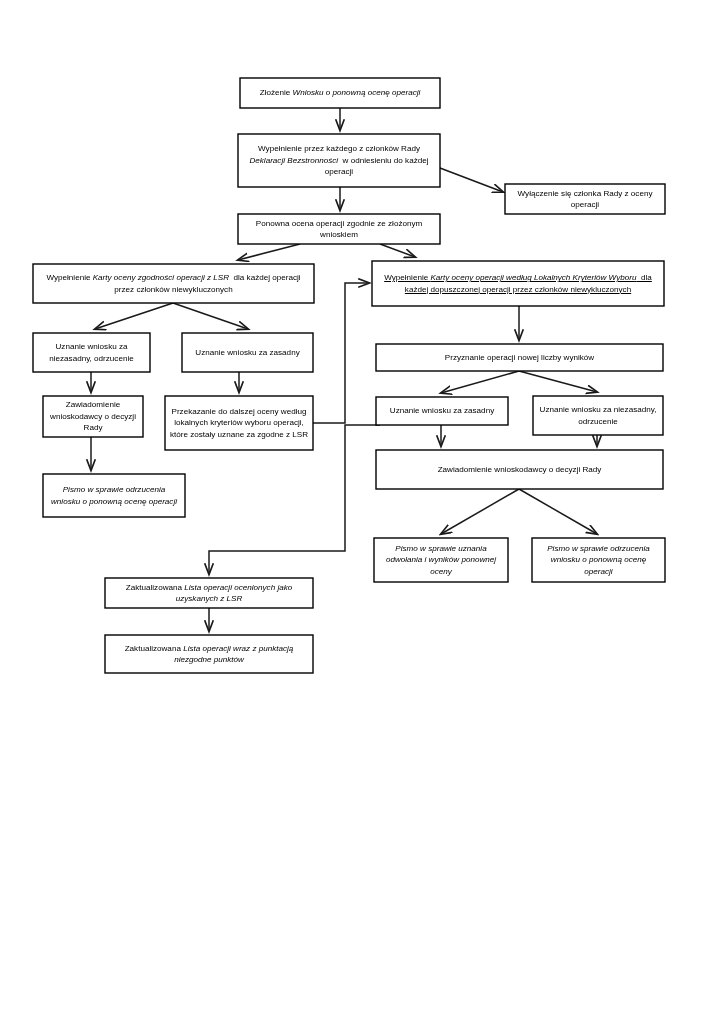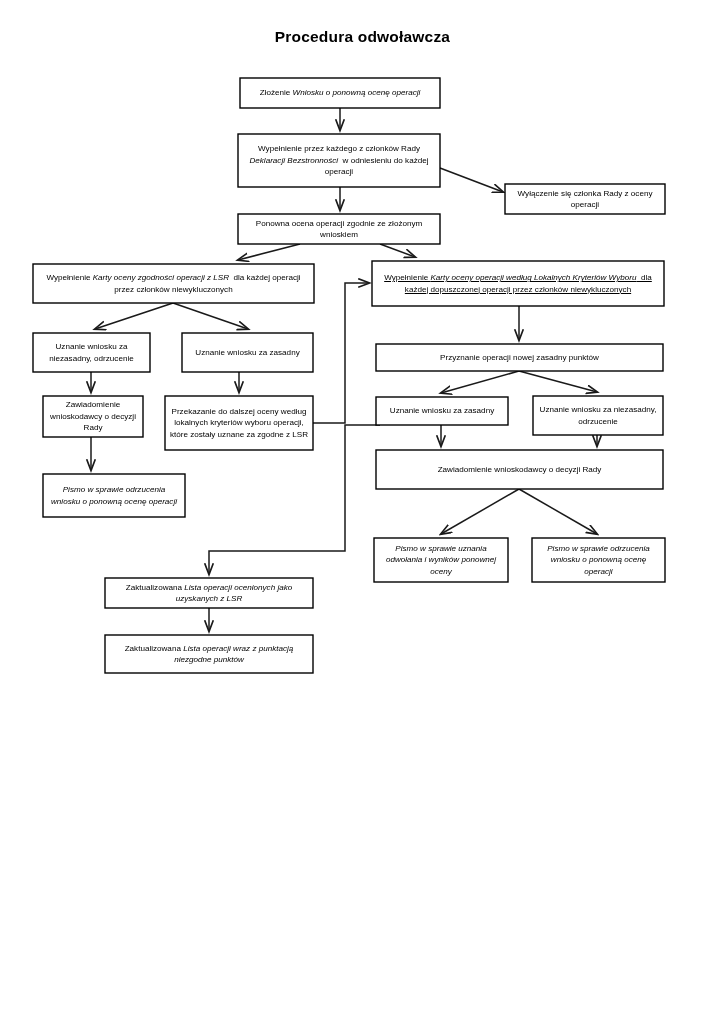--- a/index.html
+++ b/index.html
@@ -16,21 +16,20 @@
   .tw{position:absolute;display:flex;align-items:center;justify-content:center;
       box-sizing:border-box;padding:1px 4px;}
   .tw span{display:block;width:100%;text-align:center;}
   .italicbox .nodetext{font-style:italic;}
 </style>
 </head>
 <body>
 
 <div id="page">
 
-  <div id="title">Procedura odwoławcza</div>
 
   <svg id="flow" viewBox="0 0 725 1024">
     <defs>
       <marker id="ah" markerWidth="9" markerHeight="9" refX="7.2" refY="3.2" orient="auto" markerUnits="strokeWidth">
         <path d="M0,0.3 L7.6,3.2 L0,6.1" fill="none" stroke="#1a1a1a" stroke-width="1.1"></path>
       </marker>
     </defs>
     <g id="conn-layer">
         <path d="M 340,108 L 340,130" class="conn" marker-end="url(#ah)"></path>
         <path d="M 440,168 L 503,192" class="conn" marker-end="url(#ah)"></path>
@@ -95,21 +94,21 @@
       <div class="tw" style="left: 372px; top: 261px; width: 292px; height: 45px; text-decoration: underline;">
         <span class="nodetext">Wypełnienie <i>Karty oceny operacji według Lokalnych Kryteriów Wyboru</i>&nbsp; dla każdej dopuszczonej operacji przez członków niewykluczonych</span>
       </div>
       <div class="tw" style="left: 33px; top: 333px; width: 117px; height: 39px;">
         <span class="nodetext">Uznanie wniosku za niezasadny, odrzucenie</span>
       </div>
       <div class="tw" style="left: 182px; top: 333px; width: 131px; height: 39px;">
         <span class="nodetext">Uznanie wniosku za zasadny</span>
       </div>
       <div class="tw" style="left: 376px; top: 344px; width: 287px; height: 27px;">
-        <span class="nodetext">Przyznanie operacji nowej zasadny punktów</span>
+        <span class="nodetext">Przyznanie operacji nowej liczby wyników</span>
       </div>
       <div class="tw" style="left: 43px; top: 396px; width: 100px; height: 41px;">
         <span class="nodetext">Zawiadomienie wnioskodawcy o decyzji Rady</span>
       </div>
       <div class="tw" style="left: 165px; top: 396px; width: 148px; height: 54px;">
         <span class="nodetext">Przekazanie do dalszej oceny według lokalnych kryteriów wyboru operacji, które zostały uznane za zgodne z LSR</span>
       </div>
       <div class="tw" style="left: 376px; top: 397px; width: 132px; height: 28px;">
         <span class="nodetext">Uznanie wniosku za zasadny</span>
       </div>

